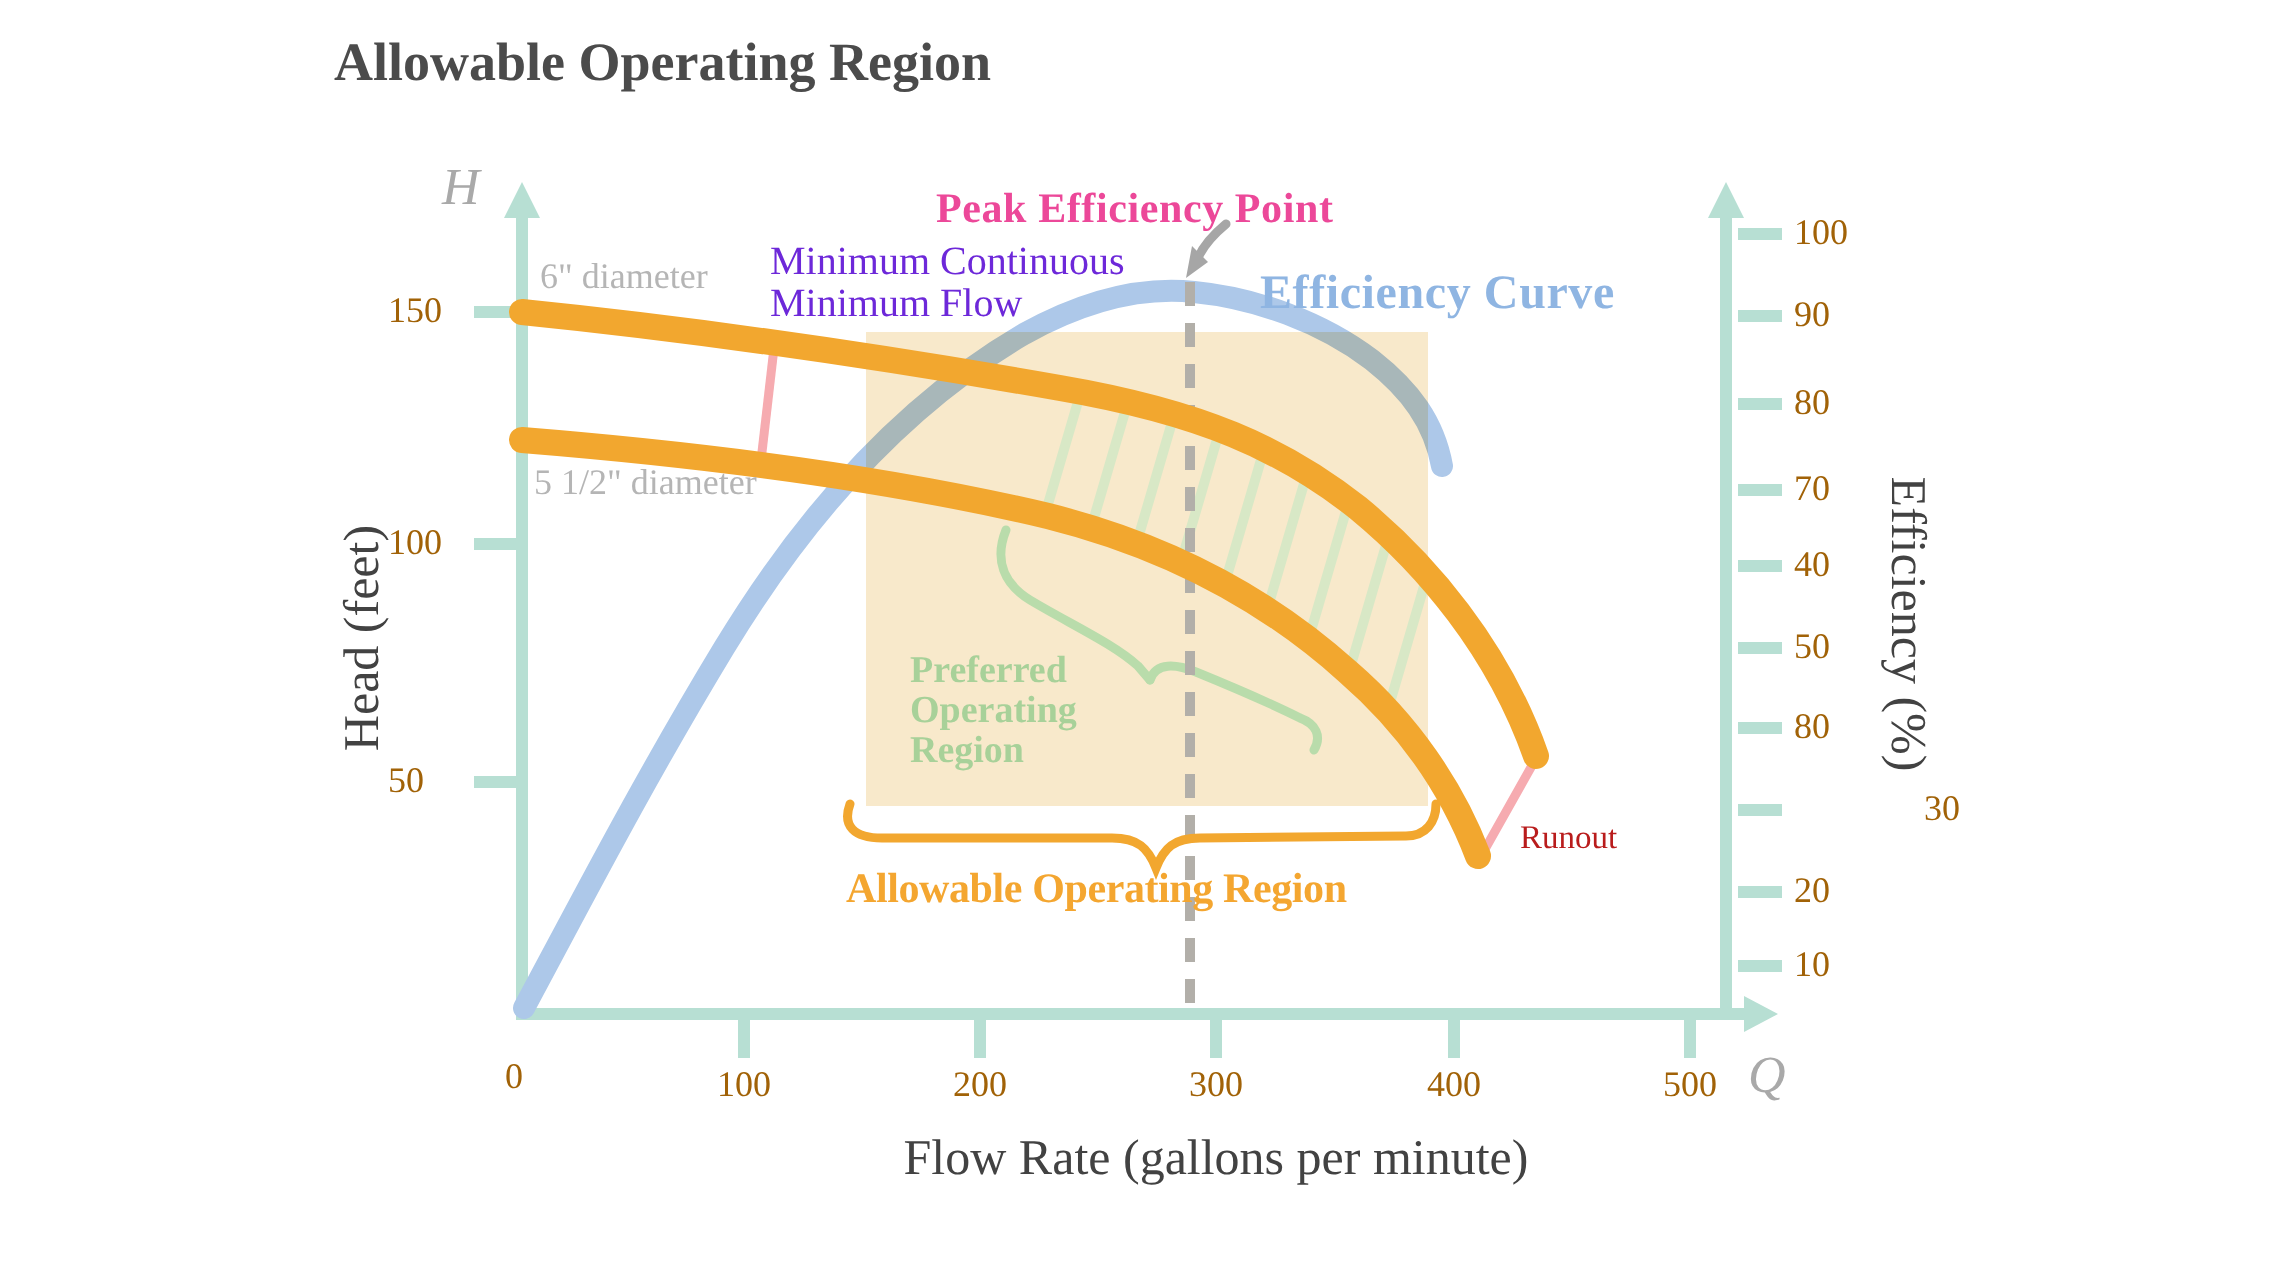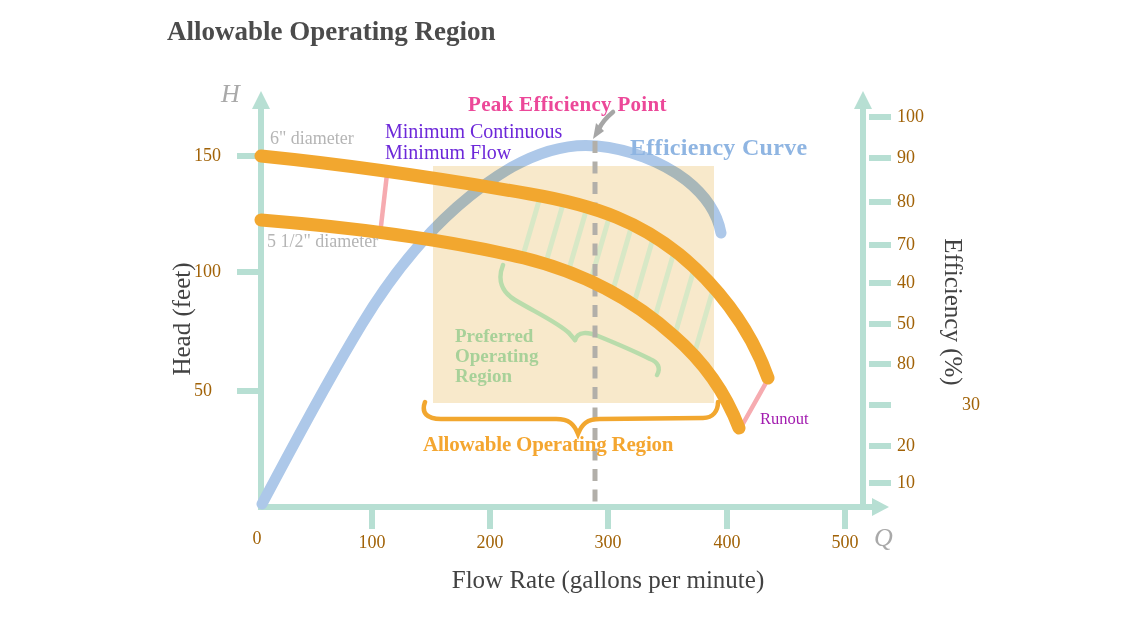--- a/index.html
+++ b/index.html
@@ -17,21 +17,21 @@
   .sym{font-size:26px;font-style:italic;color:#a9a9a9;}
   .tick{font-size:18px;color:#a16207;}
   .tick.head{width:40px;text-align:left;}
   .tick.flow{width:60px;text-align:center;}
   .lbl-dia{font-size:18px;color:#b5b5b5;}
   .lbl-peak{left:468px;top:92px;font-size:21px;font-weight:bold;color:#ec4899;letter-spacing:.3px;}
   .lbl-effcurve{left:630px;top:134px;font-size:24px;font-weight:bold;color:#8fb5e2;letter-spacing:.3px;}
   .lbl-mcsf{left:385px;top:121px;font-size:20px;color:#6d28d9;line-height:21px;}
   .lbl-preferred{left:455px;top:326px;font-size:19px;font-weight:bold;color:#a8d199;line-height:20px;}
   .lbl-allowable{left:423px;top:432px;font-size:21px;font-weight:bold;color:#f4a630;letter-spacing:-.2px;}
-  .lbl-runout{left:760px;top:409px;font-size:16.5px;color:#a21caf;}
+  .lbl-runout{left:760px;top:409px;font-size:16.5px;color:#b91c1c;}
 </style>
 </head>
 <body>
 
 <div class="stage">
 
   <svg width="1140" height="642" viewBox="0 0 1140 642">
     <defs>
       <clipPath id="betweenCurves">
         <path d="M260,156 C360,166 450,180 530,194 C600,206 641,224 679,254 C713,282 749,324 768,378

